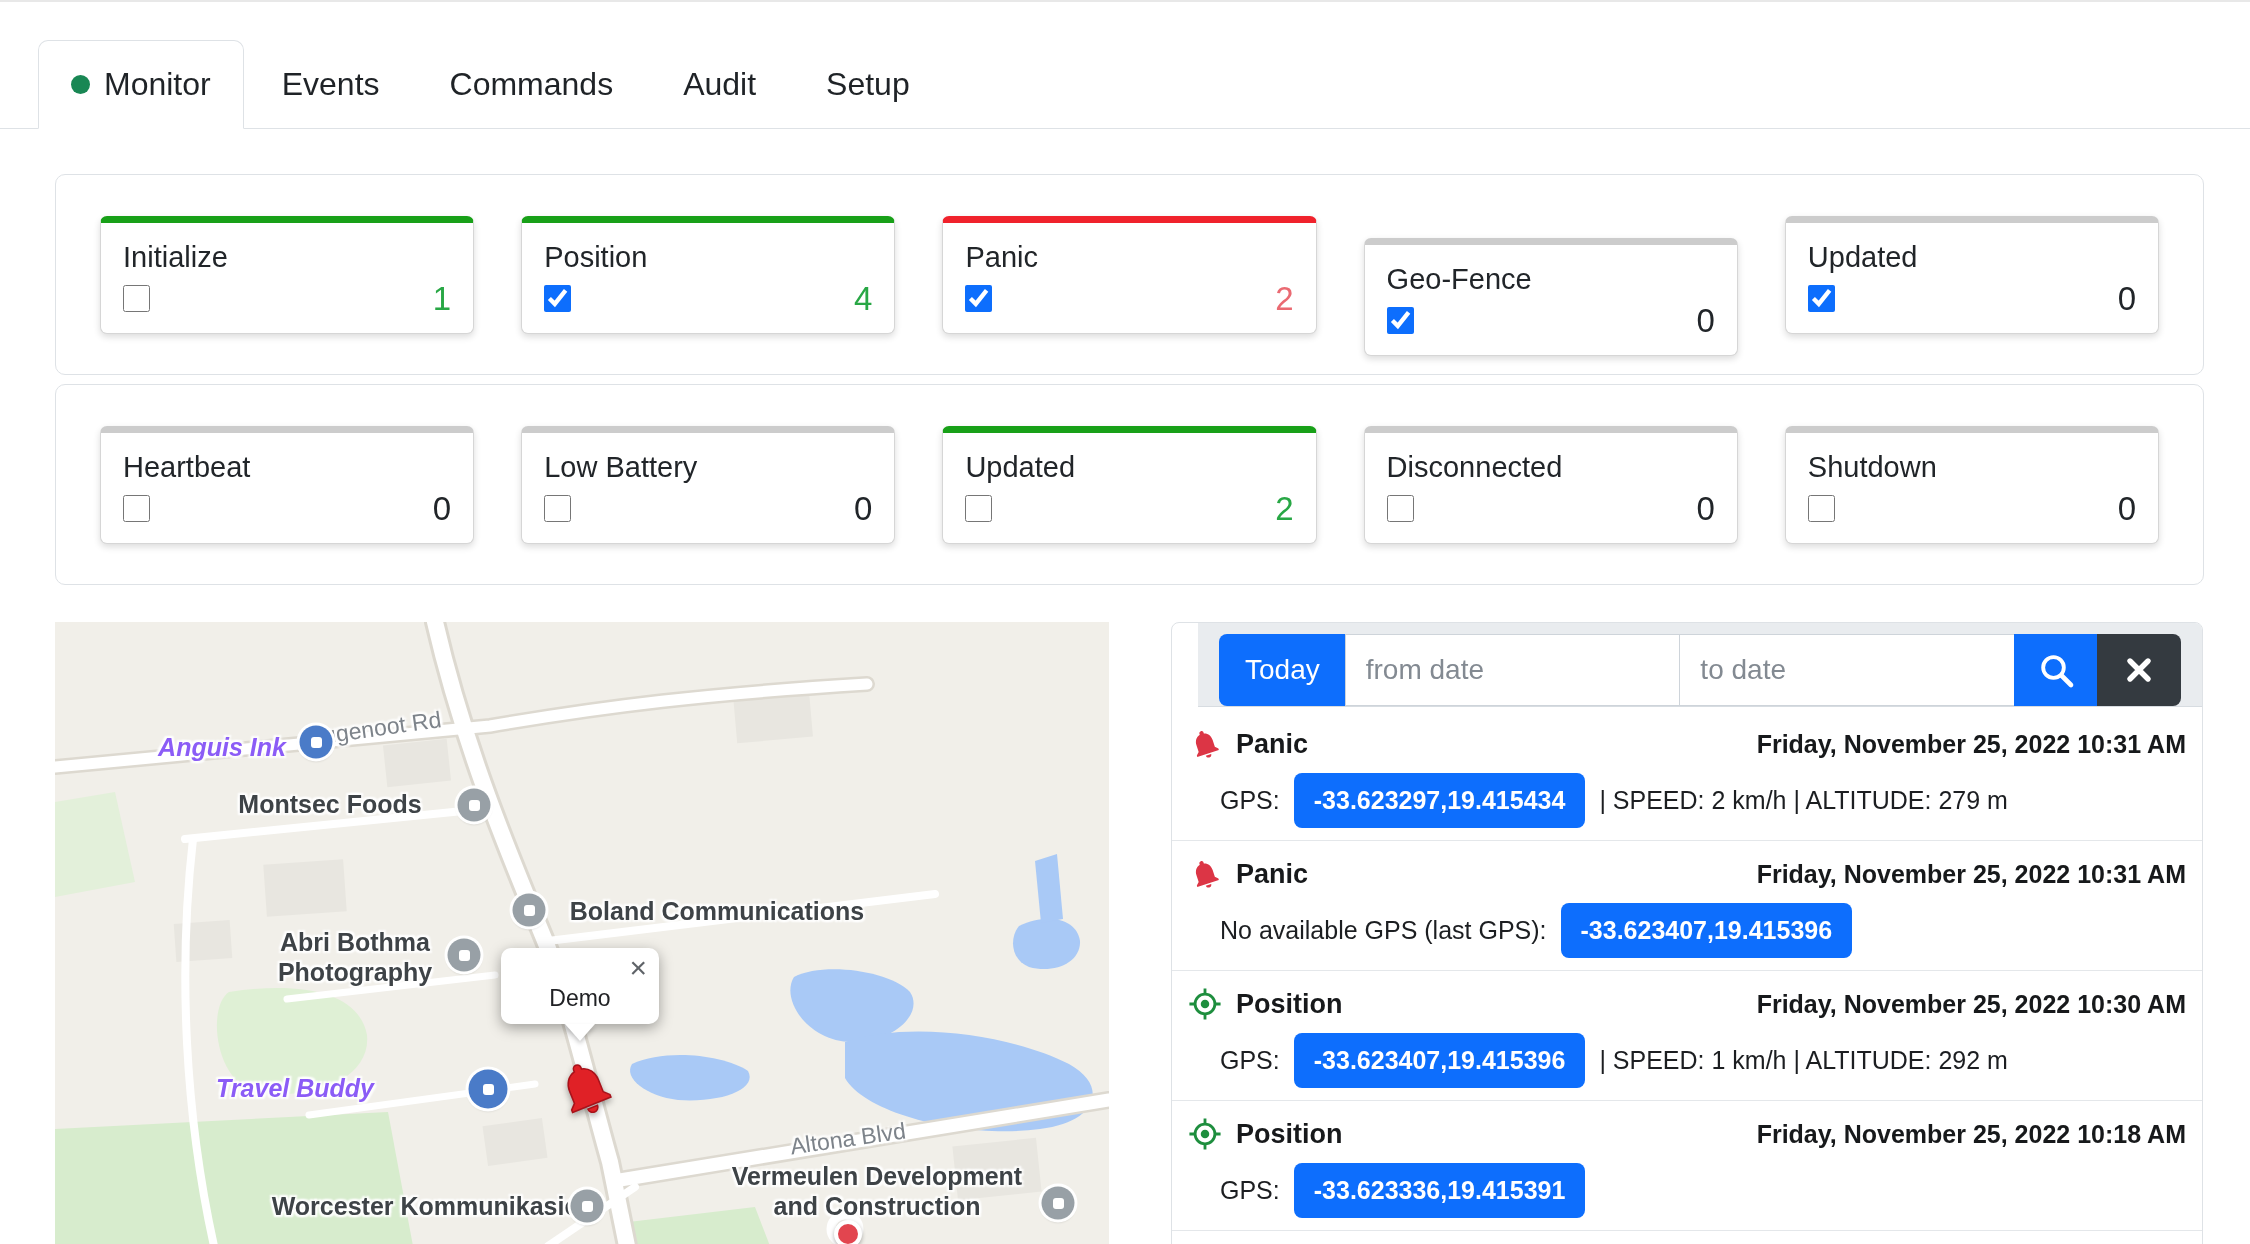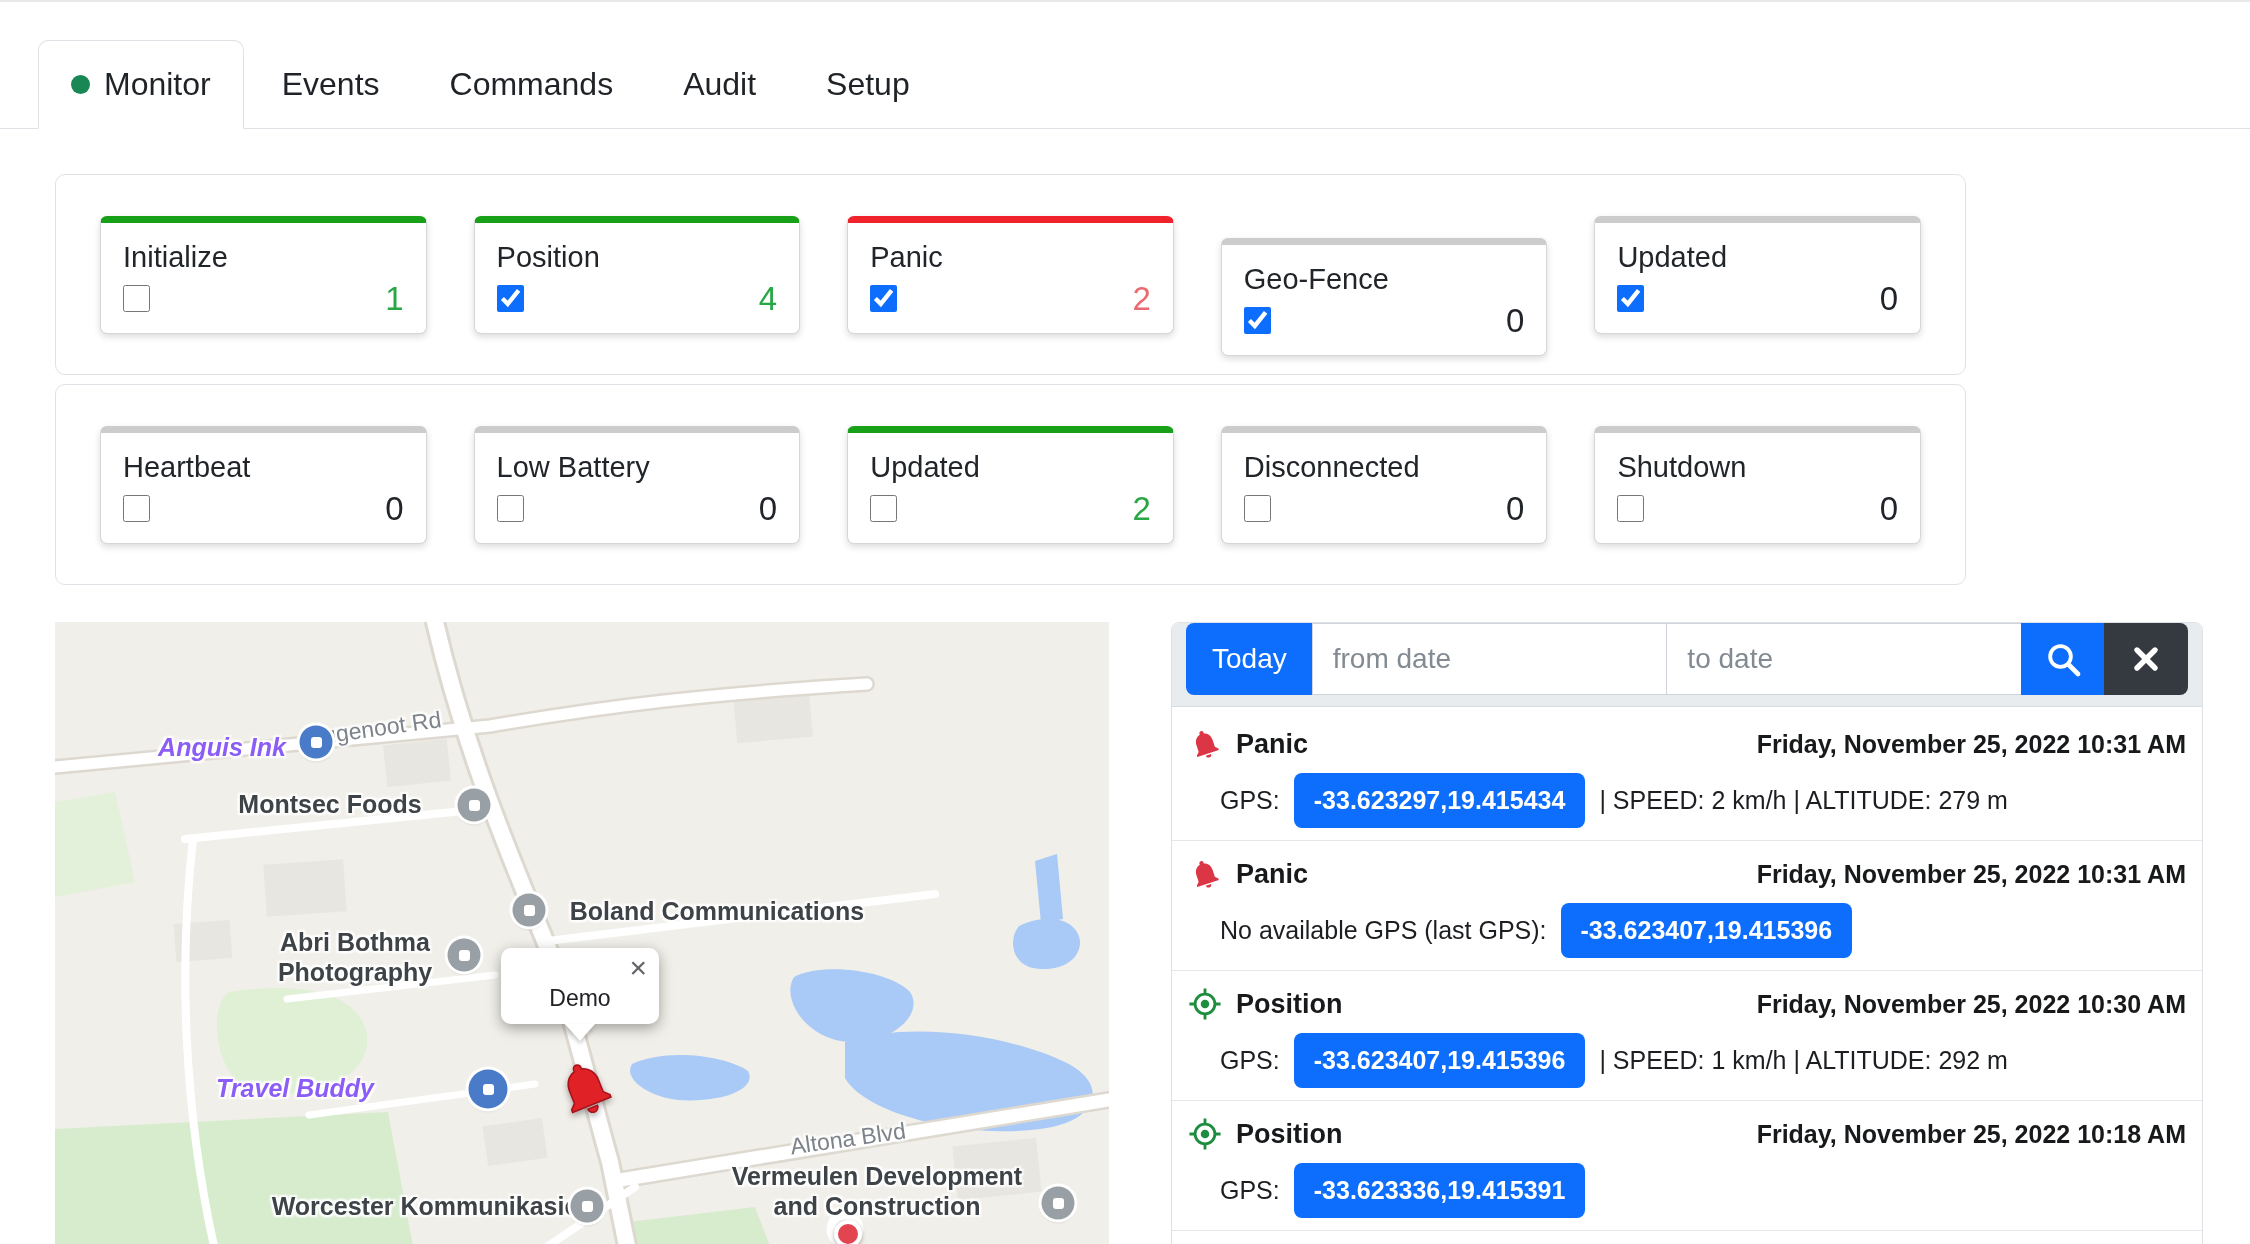--- a/index.html
+++ b/index.html
@@ -23,21 +23,21 @@
     font-size:32px; color:#1f2327; cursor:pointer; white-space:nowrap;
   }
   .tab.active {
     background:#fff; border:1px solid #dee2e6; border-bottom:1px solid #fff;
     border-radius:10px 10px 0 0; margin-bottom:-1px;
   }
   .status-dot { width:19px; height:19px; border-radius:50%; background:#198754; }
 
   
   .row-box {
-    position:absolute; left:55px; width:1911px; height:201px;
+    position:absolute; left:55px; width:2149px; height:201px;
     border:1px solid #dee2e6; border-radius:10px;
     padding:0 44px; display:flex; align-items:center; gap:47px; background:#fff;justify-content:center;
   }
   #row1 { top:172px; } #row2 { top:382px; }
   .stat-card {
     flex:1; background:#fff;
     border:1px solid #d6d6d6; border-top:7px solid #cccccc; border-radius:7px;
     box-shadow:0 3px 7px rgba(0,0,0,.14);
     padding:18px 22px 14px; height:118px;
   }
@@ -98,21 +98,21 @@
     box-shadow:0 2px 4px rgba(0,0,0,.3);
   }
 
   
   .events-panel {
     position:absolute; left:1171px; top:620px; width:1032px; height:624px;
     background:#fff; border:1px solid #dee2e6; border-radius:8px 8px 0 0; overflow:hidden;
   }
   .panel-header {
     height:84px; background:#e9ecef; border-bottom:1px solid #d7dce1;
-    display:flex; align-items:flex-start; padding:0 14px;
+    display:flex; align-items:flex-end; padding:0 21px;margin-left:26px;
   }
   .panel-header > * { height:72px; }
   .today-btn {
     background:#0d6efd; color:#fff; border:none; border-radius:8px 0 0 8px;
     font-family:inherit; font-size:28px; padding:0 26px; cursor:pointer;
   }
   .date-input {
     flex:1; min-width:0; border:1px solid #ced4da; margin-left:-1px;
     font-family:inherit; font-size:28px; color:#495057; padding:0 20px; background:#fff;
   }

